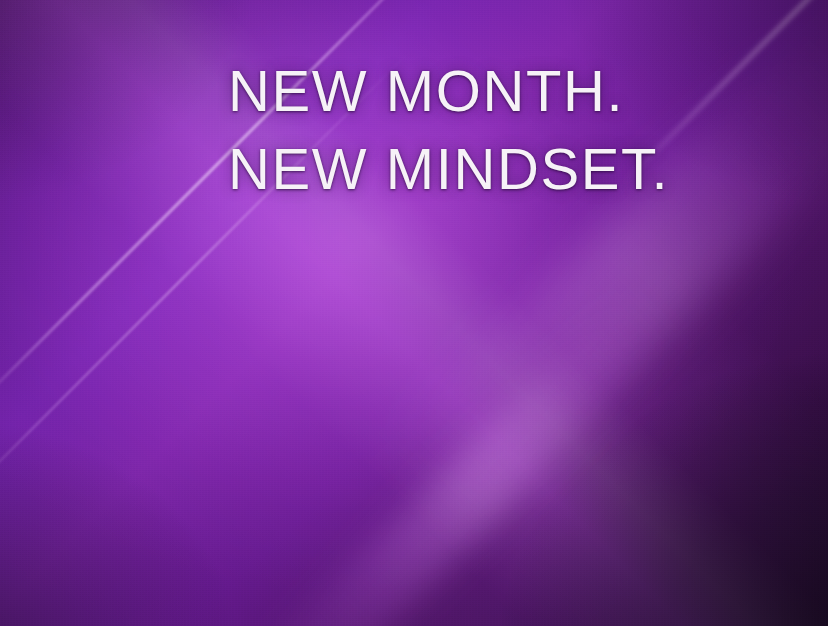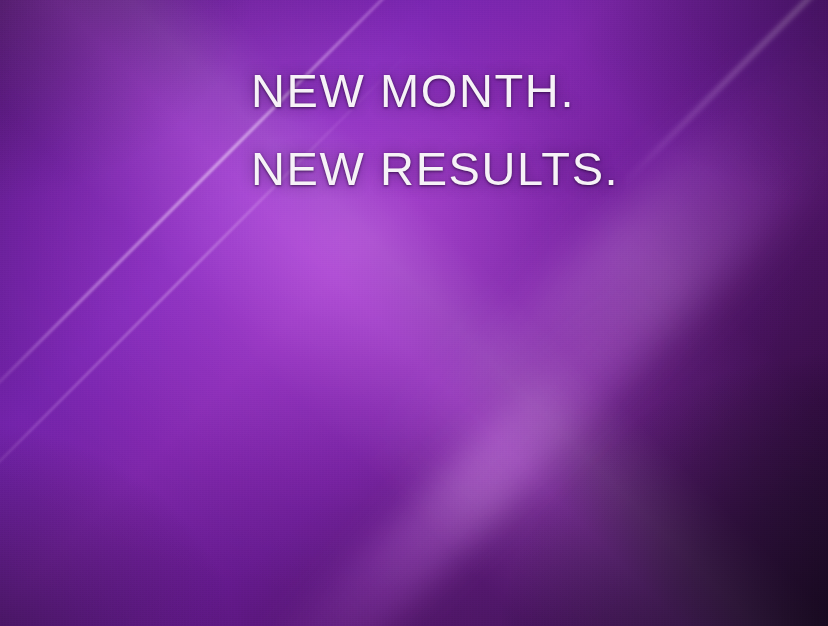--- a/index.html
+++ b/index.html
@@ -178,30 +178,29 @@
     position: absolute;
     left: 228px;
     top: 52px;
     width: 560px;
     z-index: 5;
   }
 
   .quote-line {
     color: #f6f2f7;
     font-family: "Liberation Sans", sans-serif;
-    font-size: 47px;
+    font-size: 58px;
     font-weight: 300;
     line-height: 78px;
     letter-spacing: 1.6px;
     white-space: nowrap;
     text-transform: uppercase;
     text-shadow:
       0 1px 3px rgba(28,6,44,0.70),
       0 0 14px rgba(40,10,62,0.45);
-    margin-left: 23px;
   }
 </style>
 </head>
 <body>
 
 <div id="poster">
 
   <div class="bg-layer bg-base"></div>
   <div class="bg-layer bg-glow-band"></div>
   <div class="bg-layer bg-hotspot"></div>
@@ -210,16 +209,16 @@
   <div class="streak streak-d"></div>
   <div class="streak streak-a"></div>
   <div class="streak streak-b"></div>
   <div class="streak streak-e"></div>
 
   <div class="bg-layer bg-vignette"></div>
   <div class="bg-layer bg-grain"></div>
 
   <div class="quote-block">
     <div class="quote-line">NEW MONTH.</div>
-    <div class="quote-line">NEW RESULTS.</div>
+    <div class="quote-line">NEW MINDSET.</div>
   </div>
 
 </div>
 
 </body></html>

